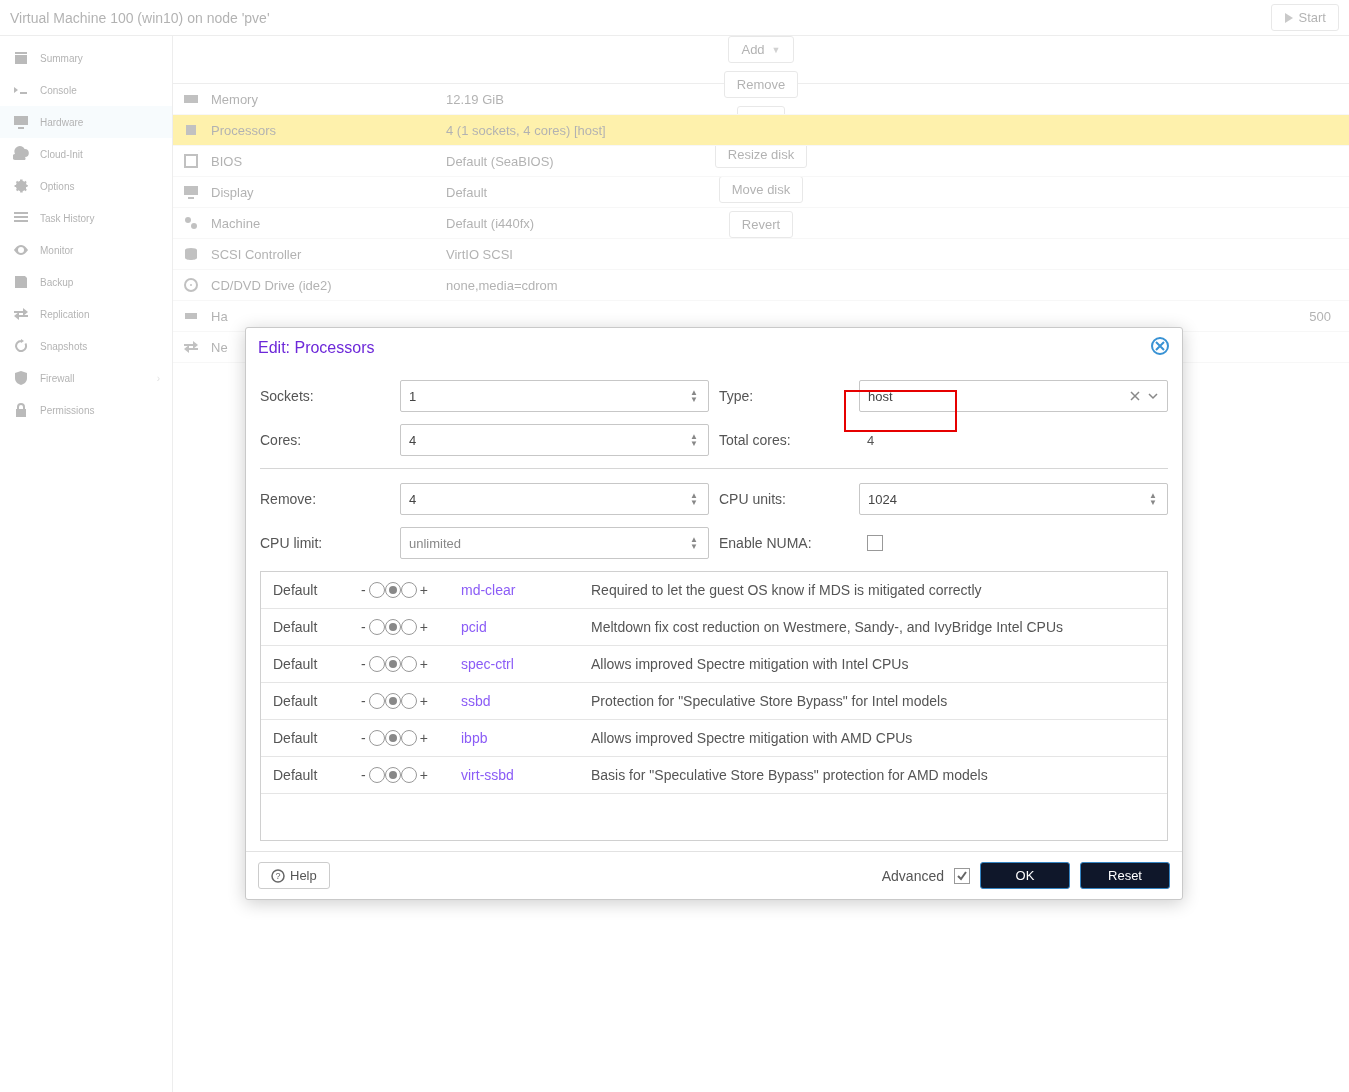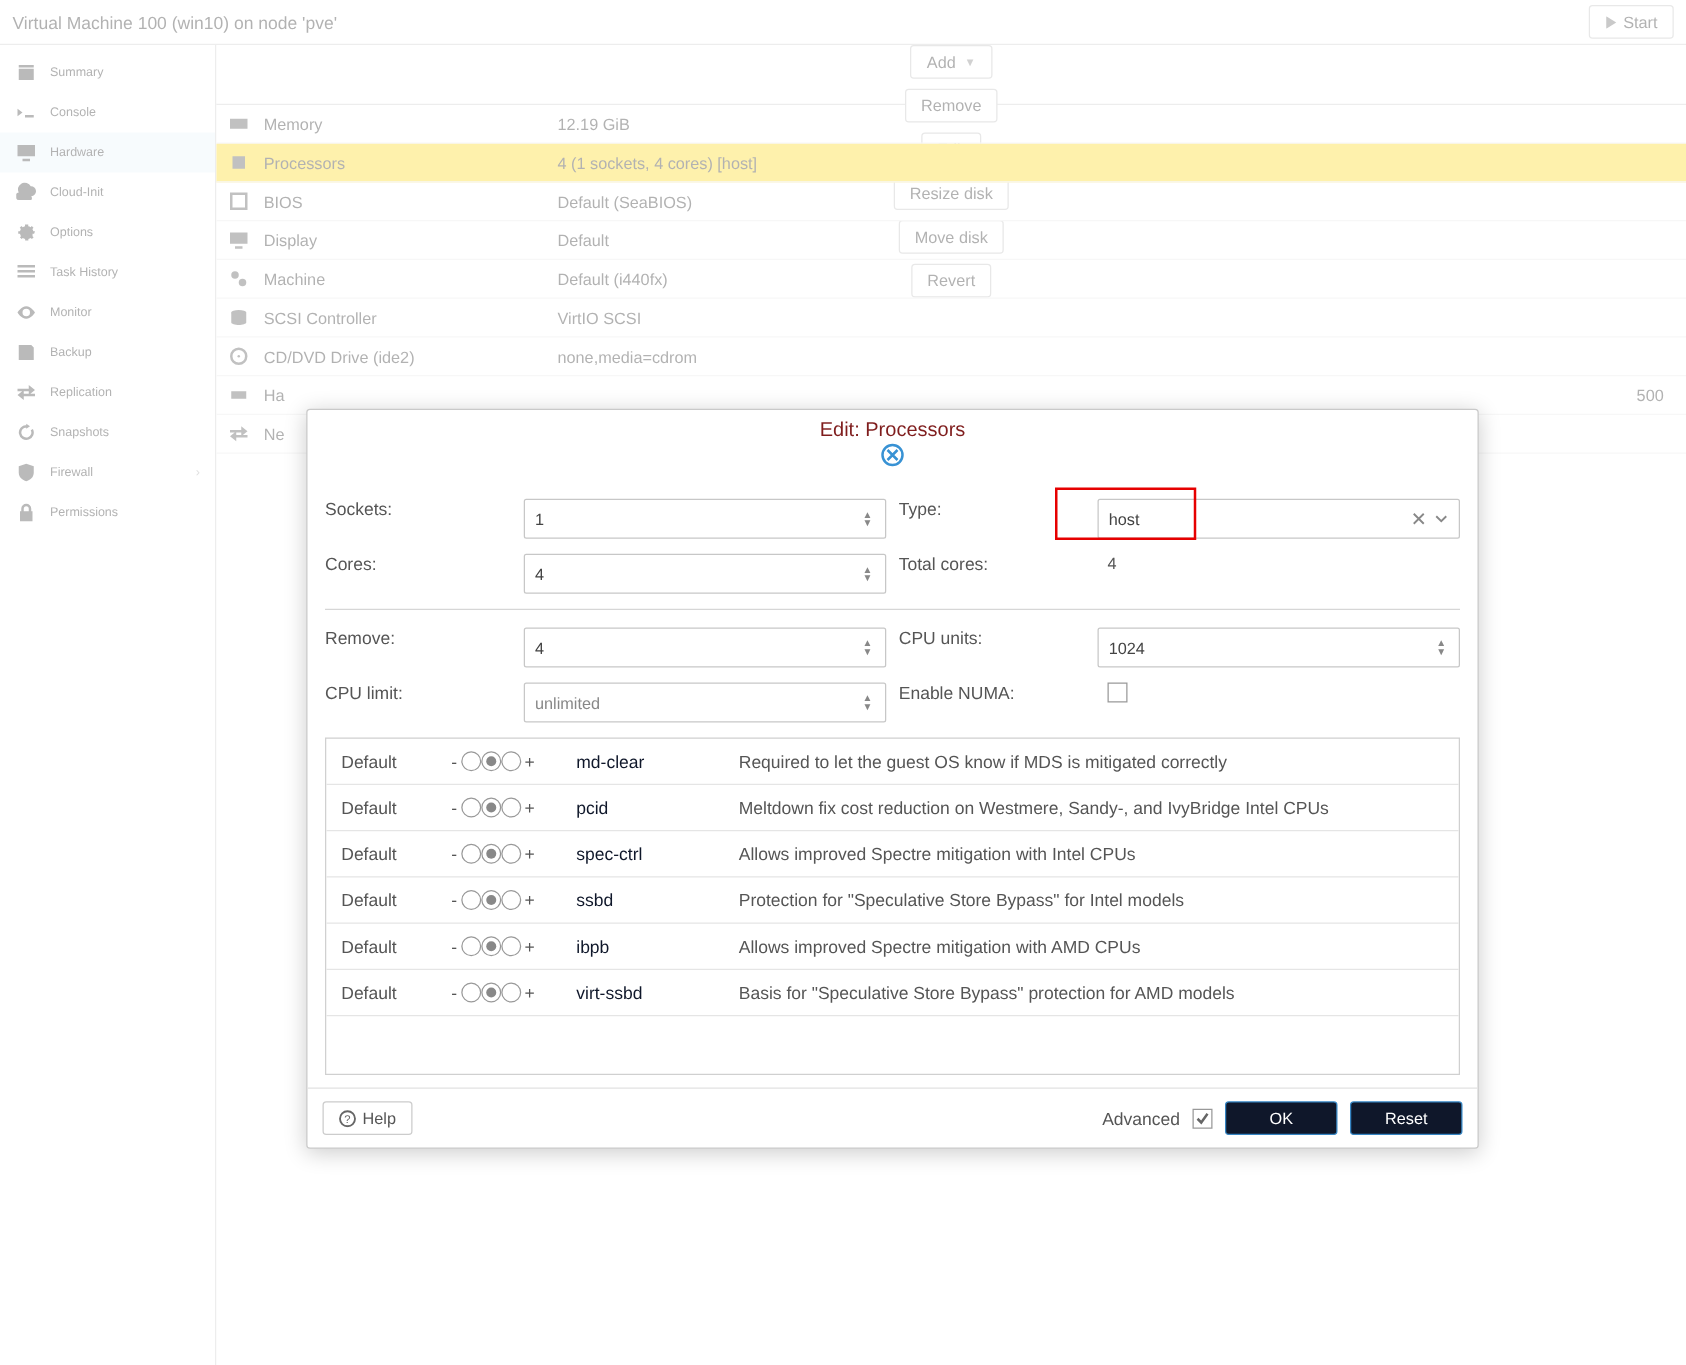--- a/index.html
+++ b/index.html
@@ -19,41 +19,41 @@
 .hw-table { flex: 1; overflow: auto; }
 .hw-row { display: flex; align-items: center; padding: 7px 10px; border-bottom: 1px solid #ededed; font-size: 13px; }
 .hw-row.selected { background: #fde047; }
 .hw-icon { width: 28px; display: inline-flex; align-items: center; }
 .hw-icon svg { width: 16px; height: 16px; fill: #777; }
 .hw-name { width: 235px; color: #555; }
 .hw-val { flex: 1; color: #555; }
 
 .dim { position: absolute; inset: 0; background: rgba(255,255,255,0.55); }
 .modal { position: absolute; left: 245px; top: 327px; width: 938px; background: #fff; border: 1px solid #c9c9c9; border-radius: 3px; box-shadow: 0 3px 18px rgba(0,0,0,.2); }
-.modal-title { display: flex; align-items: center; justify-content: space-between; padding: 8px 12px; font-size: 16px; color: #7f1d1d; flex-direction: column; }
+.modal-title { display: flex; align-items: center; justify-content: space-between; padding: 8px 12px; font-size: 16px; color: #6d28d9; }
 .close-x svg { width: 20px; height: 20px; fill: none; stroke: #3892d4; stroke-width: 2; }
 .modal-body { padding: 12px 14px 10px; }
 .form-row { display: flex; gap: 10px; margin-bottom: 12px; }
-.form-half { display: flex; flex: 1; gap: 19px; }
+.form-half { display: flex; align-items: center; flex: 1; }
 .form-label { width: 140px; font-size: 14px; color: #555; }
 .form-input { flex: 1; height: 32px; border: 1px solid #c7c7c7; border-radius: 2px; padding: 0 8px; font: inherit; color: #444; display: flex; align-items: center; justify-content: space-between; background: #fff; }
 .spinner-arrows { display: flex; flex-direction: column; font-size: 8px; color: #888; line-height: 7px; padding-right: 2px; }
 .combo-tools { display: flex; gap: 6px; align-items: center; color: #888; }
 .combo-tools svg { width: 12px; height: 12px; fill: #888; }
 .highlight-box { position: absolute; border: 2px solid #e60000; pointer-events: none; }
 hr.split { border: none; border-top: 1px solid #d6d6d6; margin: 10px 0 14px; }
 .section-label { font-size: 14px; color: #555; margin: 6px 0 6px; }
 .flags-box { border: 1px solid #d0d0d0; height: 270px; overflow-y: scroll; }
 .flag-row { display: flex; align-items: center; padding: 10px 12px; border-bottom: 1px solid #e5e5e5; font-size: 14px; gap: 10px; }
 .flag-default { width: 78px; color: #555; }
 .flag-tog { width: 90px; display: flex; align-items: center; gap: 3px; color: #555; }
 .triradio { display: flex; gap: 0; }
 .triradio .r { width: 16px; height: 16px; border: 1px solid #999; border-radius: 50%; display: inline-flex; align-items: center; justify-content: center; }
 .triradio .r.sel::after { content: ""; width: 8px; height: 8px; border-radius: 50%; background: #888; }
-.flag-name { width: 120px; color: #0f172a; }
+.flag-name { width: 120px; color: #8b5cf6; }
 .flag-desc { flex: 1; color: #555; }
 .modal-footer { display: flex; align-items: center; padding: 10px 12px; gap: 10px; border-top: 1px solid #e2e2e2; }
 .footer-spacer { flex: 1; }
 .adv-check { width: 16px; height: 16px; border: 1px solid #999; display: inline-flex; align-items: center; justify-content: center; }
 .adv-check svg { width: 12px; height: 12px; fill: none; stroke: #666; stroke-width: 2; }
 </style>
 </head>
 <body>
 
 <div class="titlebar">

